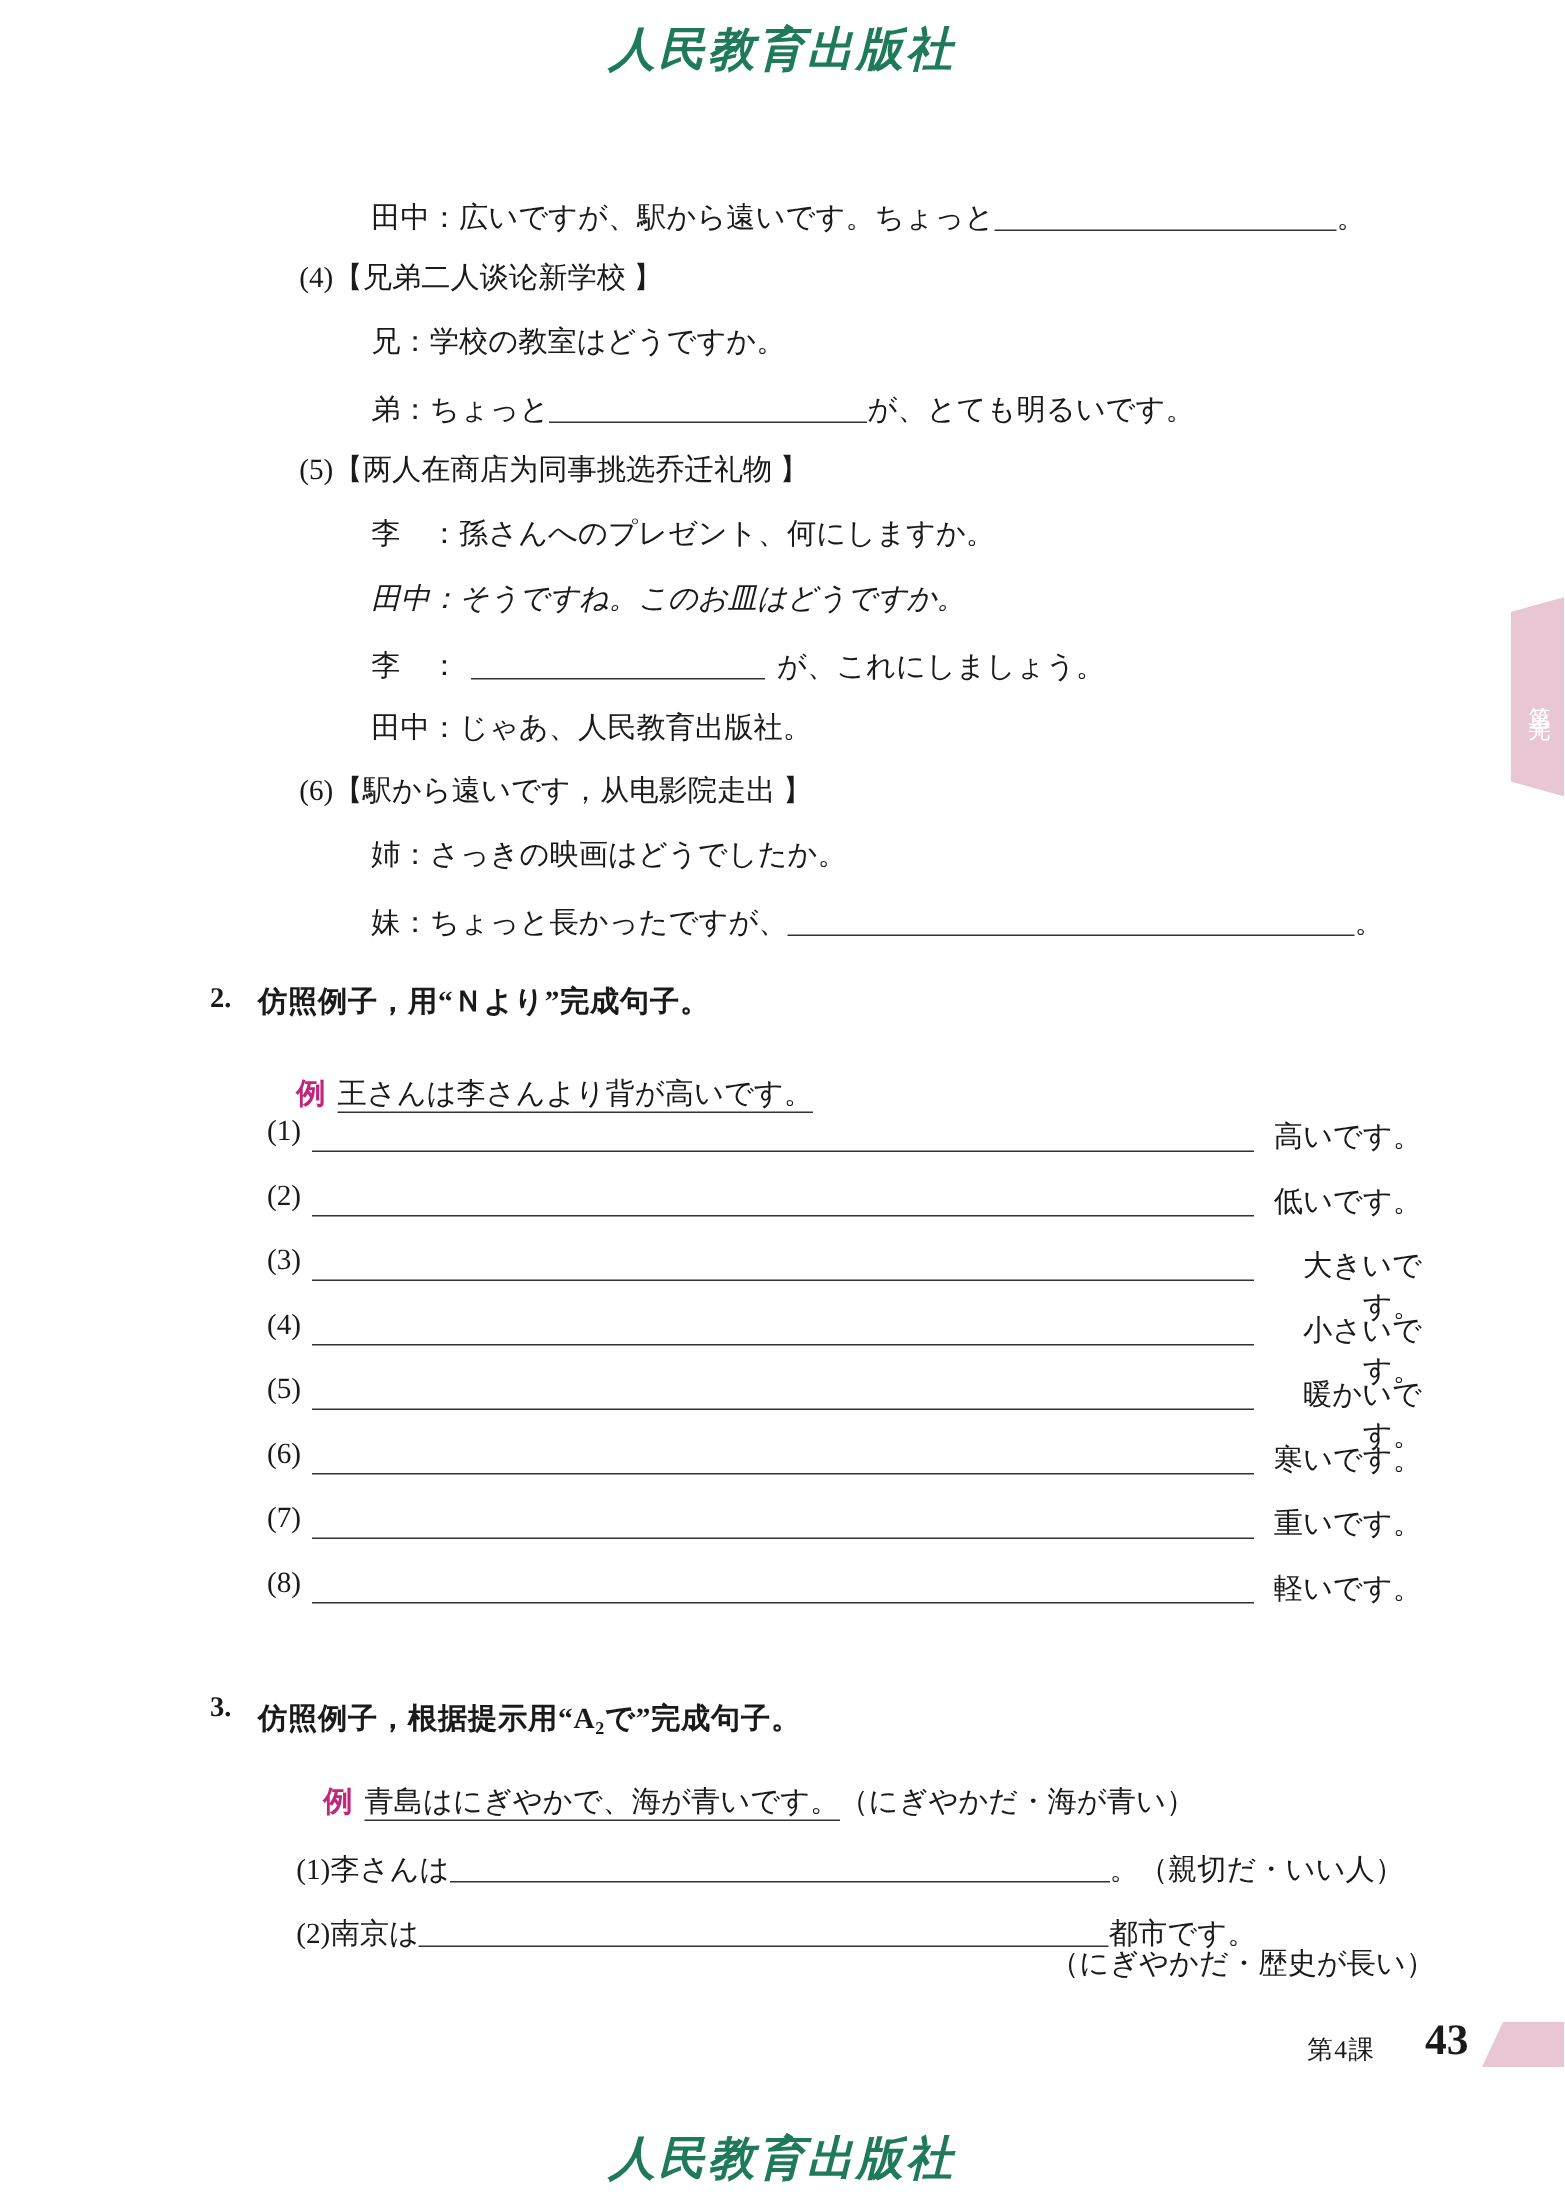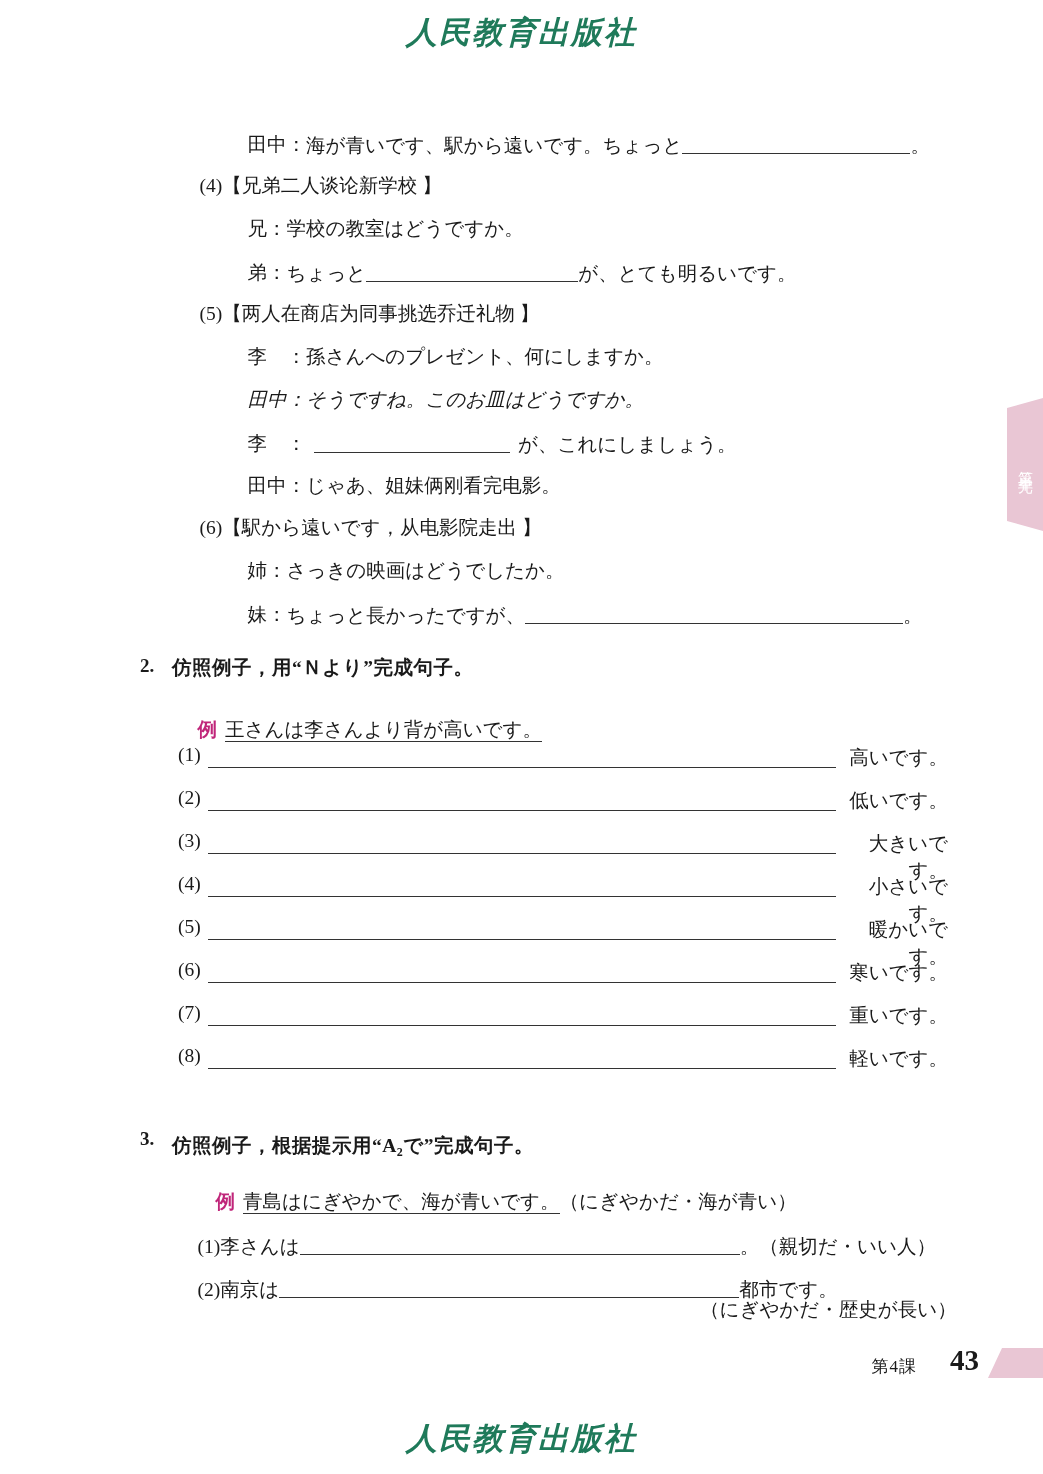--- a/index.html
+++ b/index.html
@@ -159,21 +159,21 @@
 </head>
 <body>
 
 <div class="page">
 
   <div class="logo logo-top">人民教育出版社</div>
 
   <div class="side-tab">第二単元</div>
 
   <div class="line" style="left:228px; top:114px;">
-    <span class="dialogue-label">田中：</span><span>海が青いです、駅から遠いです。ちょっと</span><span class="blank" style="width:228px;"></span><span>。</span>
+    <span class="dialogue-label">田中：</span><span>広いですが、駅から遠いです。ちょっと</span><span class="blank" style="width:228px;"></span><span>。</span>
   </div>
 
   <div class="line" style="left:180px; top:156px;">
     <span>(4)</span><span>【兄弟二人谈论新学校 】</span>
   </div>
   <div class="line" style="left:228px; top:199px;">
     <span class="dialogue-label">兄：</span><span>学校の教室はどうですか。</span>
   </div>
   <div class="line" style="left:228px; top:242px;">
     <span class="dialogue-label">弟：</span><span>ちょっと</span><span class="blank" style="width:212px;"></span><span>が、とても明るいです。</span>
@@ -185,21 +185,21 @@
   <div class="line" style="left:228px; top:327px;">
     <span class="dialogue-label">李　：</span><span>孫さんへのプレゼント、何にしますか。</span>
   </div>
   <div class="line" style="left:228px; top:370px;font-style:italic;">
     <span class="dialogue-label">田中：</span><span>そうですね。このお皿はどうですか。</span>
   </div>
   <div class="line" style="left:228px; top:413px;">
     <span class="dialogue-label">李　：</span><span class="blank" style="width:196px; margin-left:8px; margin-right:8px;"></span><span>が、これにしましょう。</span>
   </div>
   <div class="line" style="left:228px; top:456px;">
-    <span class="dialogue-label">田中：</span><span>じゃあ、姐妹俩刚看完电影。</span>
+    <span class="dialogue-label">田中：</span><span>じゃあ、人民教育出版社。</span>
   </div>
 
   <div class="line" style="left:180px; top:498px;">
     <span>(6)</span><span>【駅から遠いです，从电影院走出 】</span>
   </div>
   <div class="line" style="left:228px; top:541px;">
     <span class="dialogue-label">姉：</span><span>さっきの映画はどうでしたか。</span>
   </div>
   <div class="line" style="left:228px; top:584px;">
     <span class="dialogue-label">妹：</span><span>ちょっと長かったですが、</span><span class="blank" style="width:378px;"></span><span>。</span>

